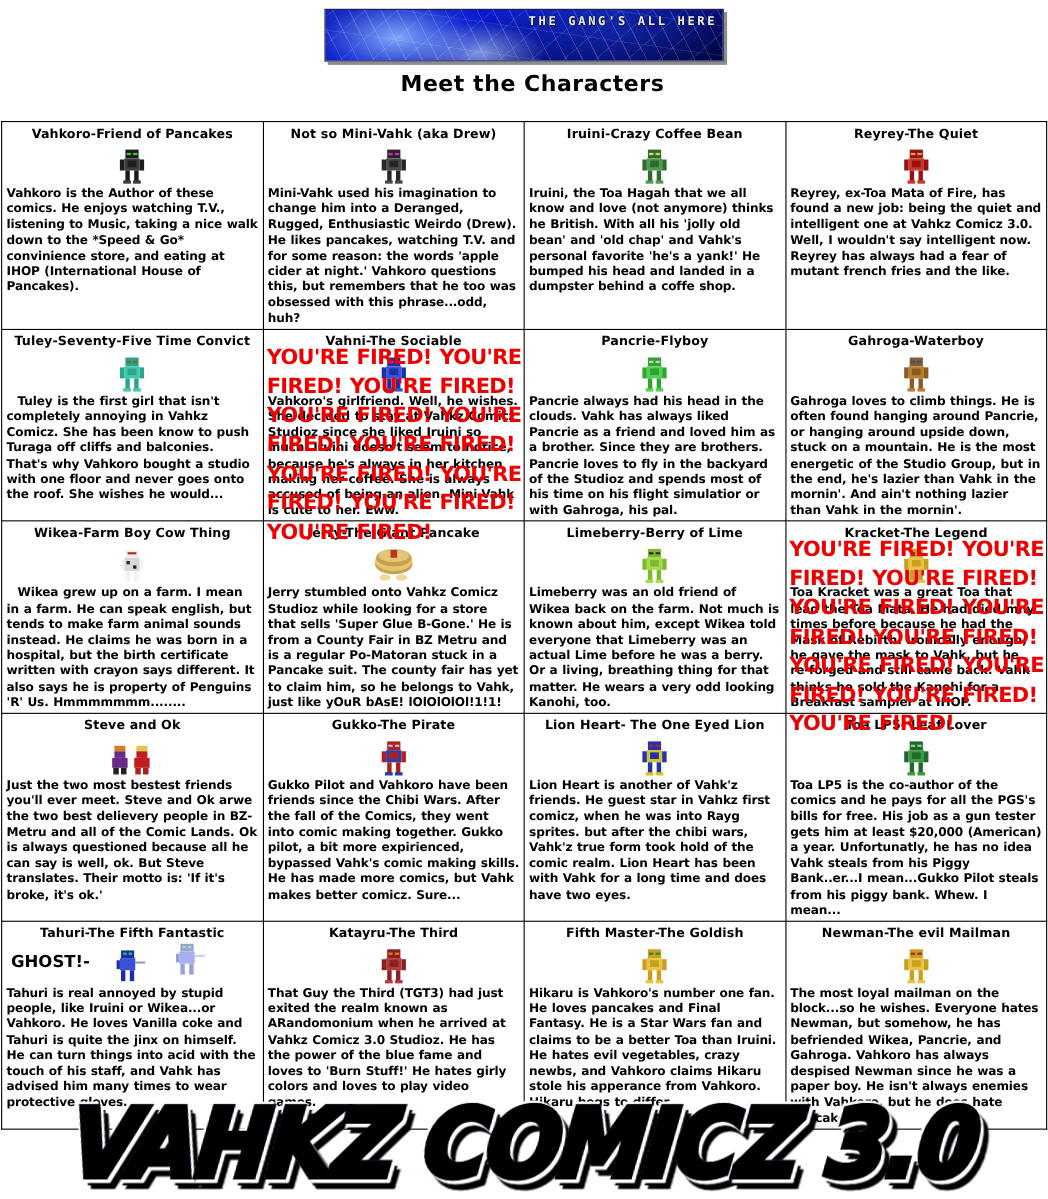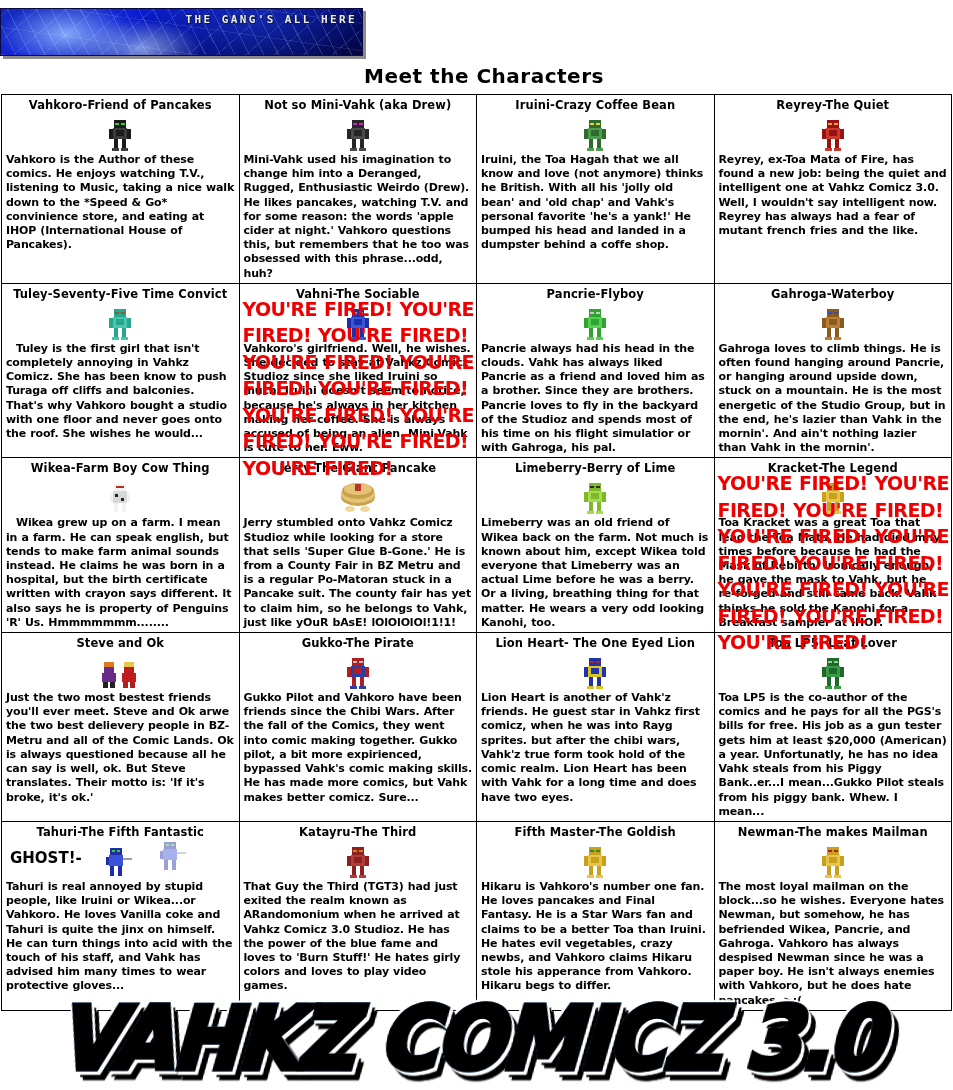--- a/index.html
+++ b/index.html
@@ -8,21 +8,21 @@
     background: #ffffff;
     width: 953px; height: 1090px;
     overflow: hidden;
     font-family: "DejaVu Sans", "Liberation Sans", sans-serif;
   }
   .page { position: relative; width: 953px; height: 1090px; background:#fff; }
 
   
   .banner-wrap {
     width: 953px; height: 62px;
-    display: flex; align-items: flex-start; justify-content: flex-start;
+    display: flex; align-items: flex-start; justify-content: center;
     padding-top: 8px;
   }
   .banner {
     position: relative;
     width: 363px; height: 48px;
     background:
       radial-gradient(ellipse 120px 60px at 18% 55%, rgba(150,190,255,.85) 0%, rgba(40,70,220,.25) 55%, rgba(0,0,0,0) 72%),
       radial-gradient(ellipse 90px 40px at 38% 85%, rgba(190,215,255,.7) 0%, rgba(0,0,0,0) 70%),
       radial-gradient(ellipse 160px 80px at 70% 20%, rgba(30,60,200,.55) 0%, rgba(0,0,0,0) 70%),
       linear-gradient(160deg, #1023b4 0%, #0a1bd0 30%, #050d84 62%, #02063f 100%);
@@ -64,21 +64,21 @@
     font-size:20px; font-weight:700;
     letter-spacing:.5px;
     color:#000;
     padding: 2px 0 6px 15px;
     font-family:"DejaVu Sans","Liberation Sans",sans-serif;
   }
 
   
   .char-table {
     width: 951px;
-    margin: 0 1px;
+    margin: 16px 1px;
     border-collapse: collapse;
     table-layout: fixed;
   }
   .char-table td {
     border: 1px solid #000;
     vertical-align: top;
     padding: 0;
     width: 25%;
   }
   .cell { position: relative; padding: 3px 4px 2px 4px; min-height:166px; }
@@ -607,21 +607,21 @@
     <rect x="5" y="30" width="7" height="3" fill="#e8c44a"></rect>
     <rect x="14" y="30" width="7" height="3" fill="#e8c44a"></rect>
   </svg>
                 </span>
               </div>
               <div class="cell-body">Hikaru is Vahkoro's number one fan. He loves pancakes and Final Fantasy. He is a Star Wars fan and claims to be a better Toa than Iruini. He hates evil vegetables, crazy newbs, and Vahkoro claims Hikaru stole his apperance from Vahkoro. Hikaru begs to differ.</div>
             </div>
           </td>
           <td>
             <div class="cell">
-              <div class="cell-title">Newman-The makes Mailman</div>
+              <div class="cell-title">Newman-The evil Mailman</div>
               <div class="sprite-row">
                 <span class="sprite" style="width: auto; height: 34px;">
                   <svg width="26" height="34" viewBox="0 0 26 34">
     <rect x="7" y="2" width="12" height="8" fill="#c9a01e"></rect>
     <rect x="8" y="5" width="4" height="2" fill="#b01e1e"></rect>
     <rect x="14" y="5" width="4" height="2" fill="#b01e1e"></rect>
     <rect x="6" y="10" width="14" height="11" fill="#e8c44a"></rect>
     <rect x="9" y="12" width="8" height="6" fill="#c9a01e"></rect>
     <rect x="2" y="11" width="4" height="10" fill="#c9a01e"></rect>
     <rect x="20" y="11" width="4" height="10" fill="#c9a01e"></rect>

